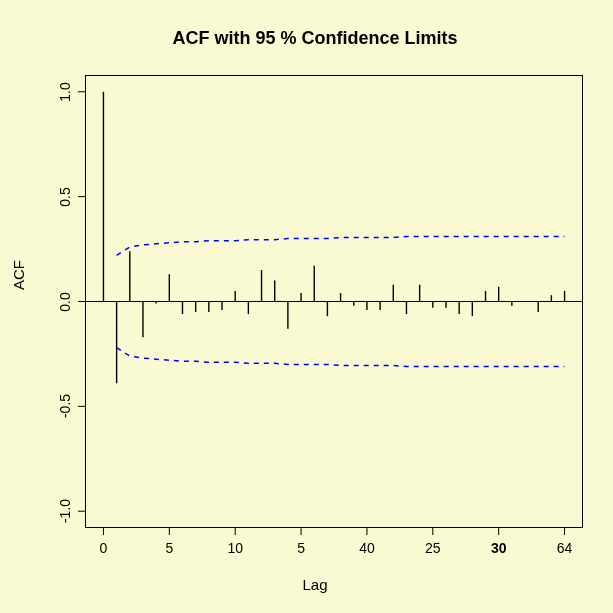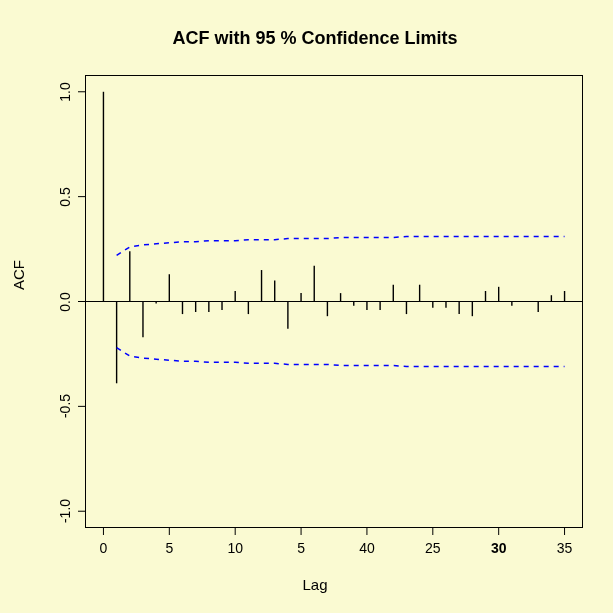--- a/index.html
+++ b/index.html
@@ -136,21 +136,21 @@
     </svg>
 
   <div id="tick-labels">
       <div class="xtick-label" style="left: 103.444px; top: 540px;">0</div>
       <div class="xtick-label" style="left: 169.317px; top: 540px;">5</div>
       <div class="xtick-label" style="left: 235.19px; top: 540px;">10</div>
       <div class="xtick-label" style="left: 301.063px; top: 540px;">5</div>
       <div class="xtick-label" style="left: 366.937px; top: 540px;">40</div>
       <div class="xtick-label" style="left: 432.81px; top: 540px;">25</div>
       <div class="xtick-label" style="left: 498.683px; top: 540px; font-weight: bold;">30</div>
-      <div class="xtick-label" style="left: 564.556px; top: 540px;">35</div>
+      <div class="xtick-label" style="left: 564.556px; top: 540px;">64</div>
       <div class="ytick-label" style="right: 540px; top: 511.222px;">-1.0</div>
       <div class="ytick-label" style="right: 540px; top: 406.361px;">-0.5</div>
       <div class="ytick-label" style="right: 540px; top: 301.5px;">0.0</div>
       <div class="ytick-label" style="right: 540px; top: 196.639px;">0.5</div>
       <div class="ytick-label" style="right: 540px; top: 91.7778px;">1.0</div>
     </div>
 
 </div>
 
 </body></html>

